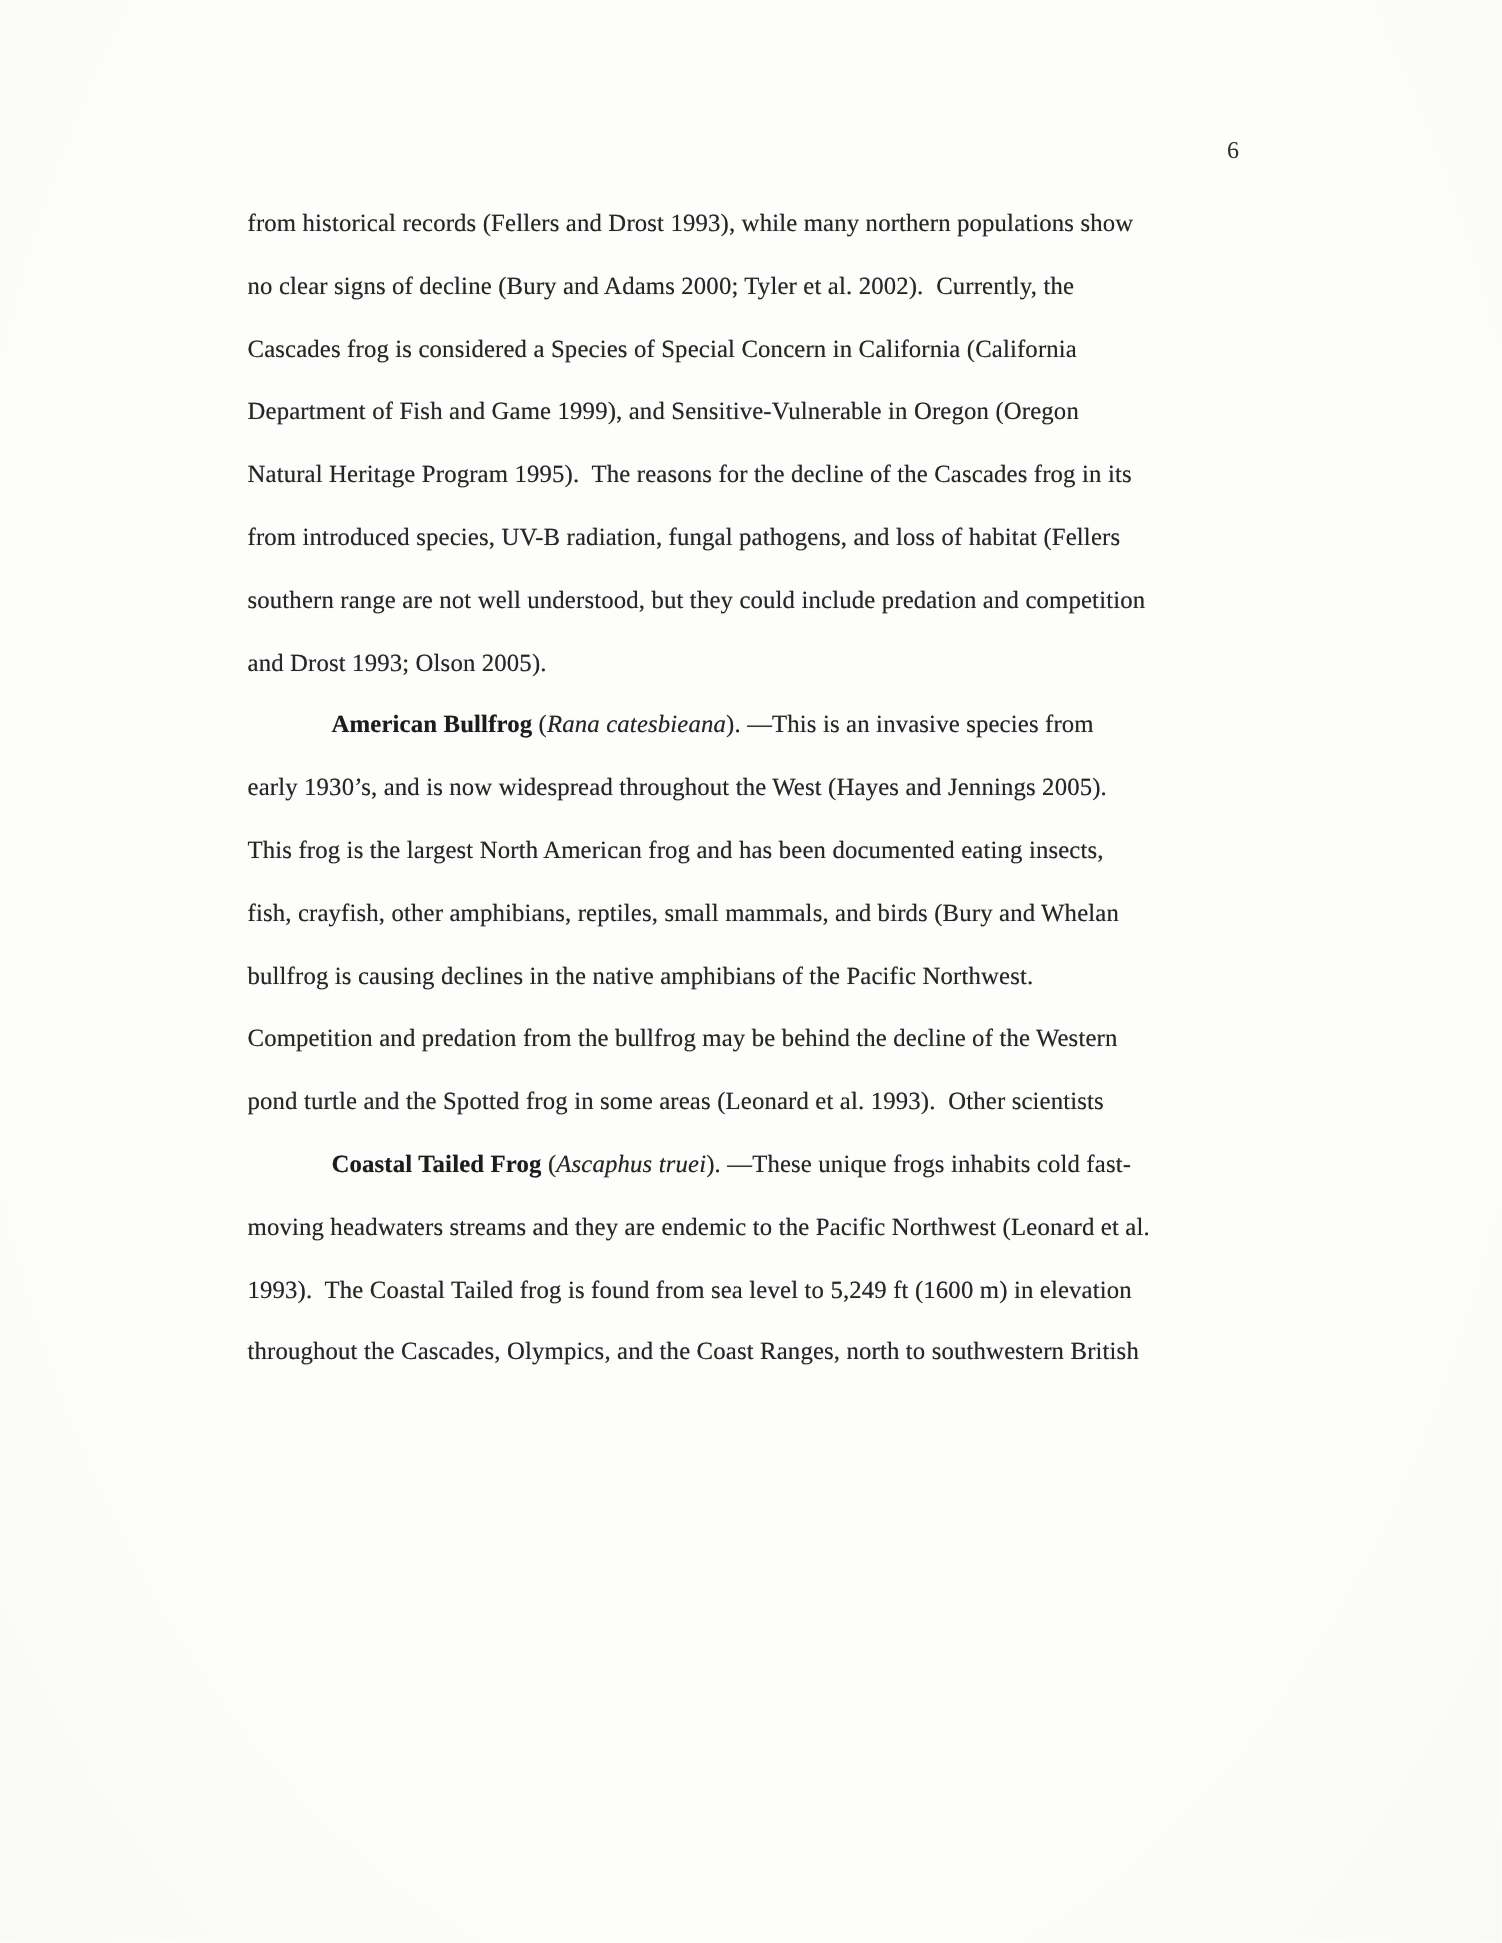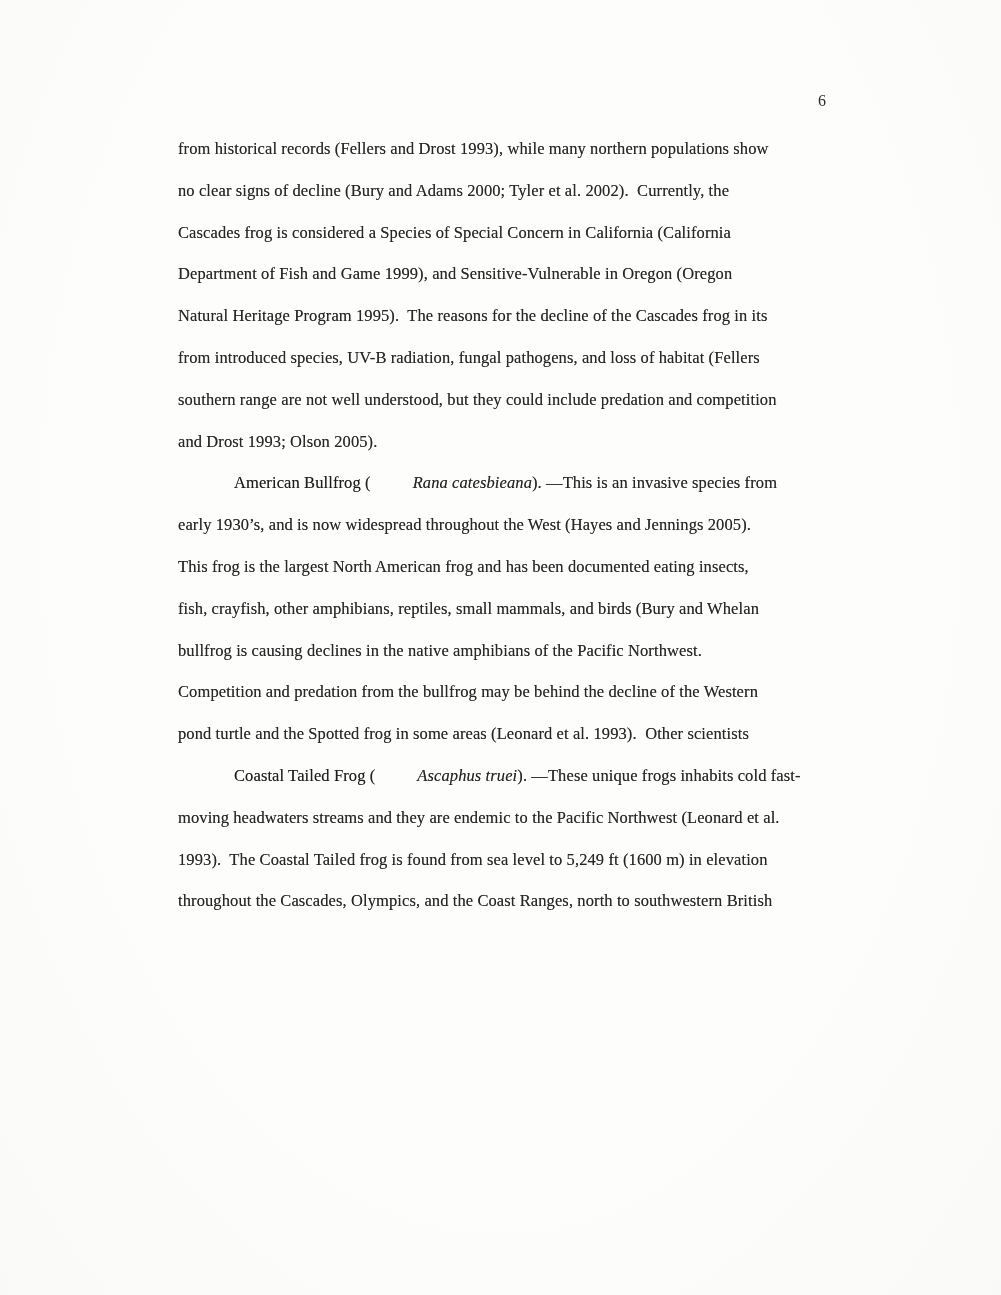--- a/index.html
+++ b/index.html
@@ -27,38 +27,38 @@
     position: absolute;
     top: 92px;
     left: 818px;
     font-size: 16px;
     letter-spacing: 0.2px;
     color: #2c2c2c;
   }
   .document-body {
     position: absolute;
     top: 128px;
-    left: 178px;
+    left: 165px;
     width: 672px;
   }
   .paragraph { margin: 0; }
   .line {
     height: 41.8px;
     line-height: 41.8px;
     font-size: 16.5px;
     white-space: pre;
     letter-spacing: 0.1px;
     color: #262626;
     text-shadow: 0 0 0.5px rgba(40,40,40,0.55);
   }
   .paragraph.indented .line:first-child {
     padding-left: 56px;
   }
-  .bold { font-weight: normal; color: #1c1c1c; }
-  .italic { font-style: italic; margin-left: 42px; }
+  .bold { font-weight: bold; color: #1c1c1c; }
+  .italic { font-style: italic; }
 </style>
 </head>
 <body>
 
 <div class="scan-page">
   <div class="page-number">6</div>
   <div class="document-body">
       <div class="paragraph">
         <div class="line"><span>from historical records (Fellers and Drost 1993), while many northern populations show</span></div>
         <div class="line"><span>no clear signs of decline (Bury and Adams 2000; Tyler et al. 2002).  Currently, the</span></div>

